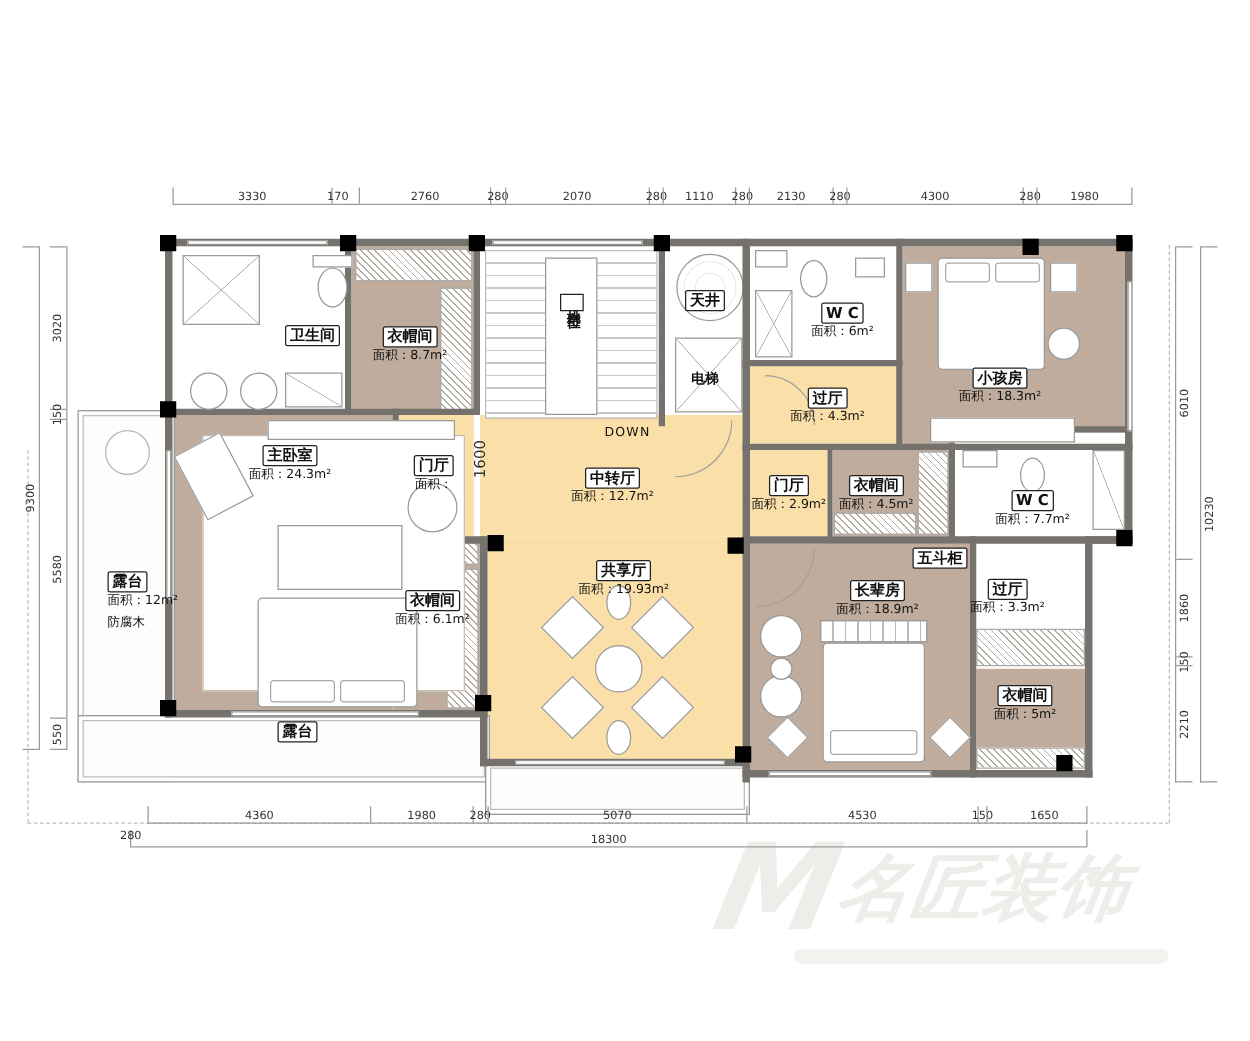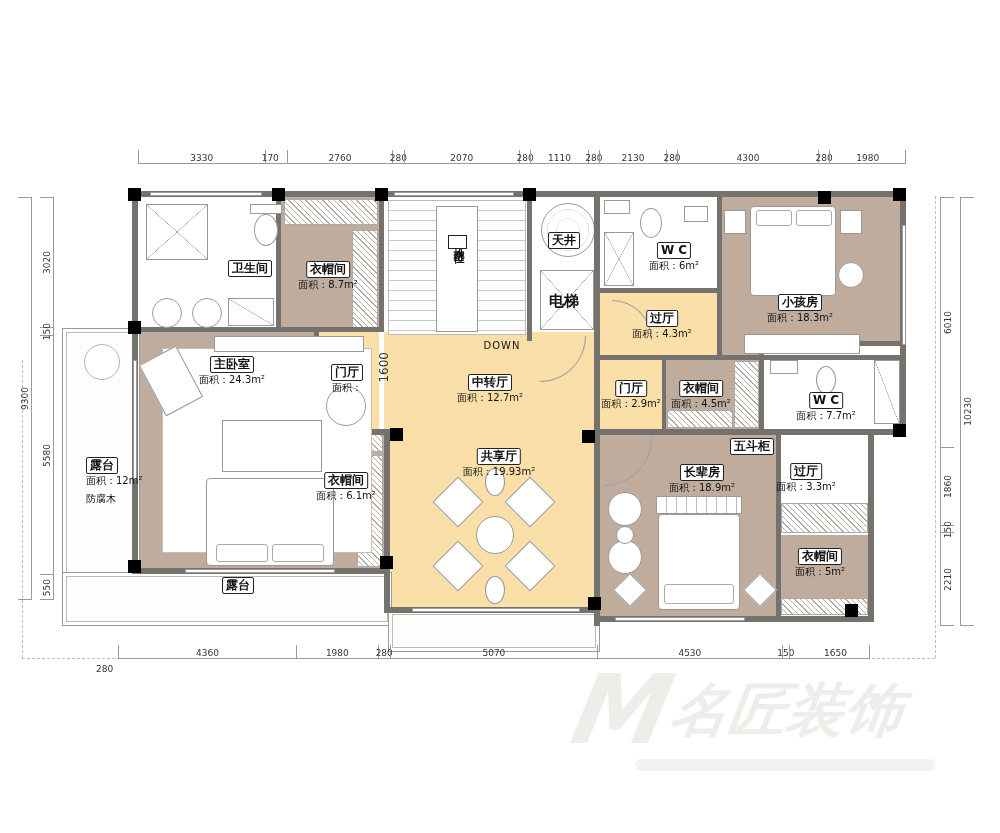--- a/index.html
+++ b/index.html
@@ -14,21 +14,21 @@
   
   .wall{position:absolute;background:#75716C;}
   .col{position:absolute;width:13px;height:13px;background:#000;}
   .win{position:absolute;background:#fff;border:1px solid #9a9a9a;box-sizing:border-box;}
   
   .rgroup{position:absolute;text-align:center;transform:translateX(-50%);z-index:30;line-height:1.15;}
   .rgroup.leftalign{transform:none;text-align:left;}
   .rlabel{display:inline-block;border:1.5px solid #222;background:#fff;padding:0 3px;
           font-weight:bold;font-size:12px;line-height:15px;color:#111;border-radius:2px;white-space:nowrap;}
   .area{font-size:10px;color:#111;white-space:nowrap;margin-top:1px;}
-  .plain{font-size:15px;color:#111;font-weight:bold;white-space:nowrap;}
+  .plain{font-size:11px;color:#111;font-weight:bold;white-space:nowrap;}
   .vlabelbox{position:absolute;border:1.5px solid #222;background:#fff;padding:3px 1px;
              font-weight:bold;font-size:11px;color:#111;writing-mode:vertical-rl;letter-spacing:2px;z-index:30;}
   .dim1600{position:absolute;font-size:12px;color:#333;writing-mode:vertical-rl;transform:rotate(180deg);z-index:30;}
   
   .dimrow{position:absolute;display:flex;height:13px;align-items:flex-end;border-bottom:1px solid #9a9a9a;z-index:20;}
   .dimrow .seg{position:relative;flex-basis:0;min-width:0;display:flex;justify-content:center;align-items:flex-end;
                border-left:1px solid #9a9a9a;height:100%;}
   .dimrow .seg:last-child{border-right:1px solid #9a9a9a;}
   .dimrow .seg span{font-size:9px;color:#333;white-space:nowrap;transform:translateY(0px);}
   .dimcol{position:absolute;display:flex;flex-direction:column;width:13px;border-right:1px solid #9a9a9a;z-index:20;}
@@ -373,20 +373,25 @@
       </div>
     <div class="seg" style="flex-grow:150;">
         <span>150</span>
       </div>
     <div class="seg" style="flex-grow:1650;padding-left:12px;">
         <span>1650</span>
       </div>
   </div>
 
   <div class="leadlbl" style="left:96px;top:664px;">280</div>
+  <div class="dimrow" style="left:104px;top:664px;width:766px;">
+    <div class="seg" style="flex-grow:1;">
+        <span>18300</span>
+      </div>
+  </div>
 
   <div class="dimcol" style="left:18px;top:197px;height:402px;">
     <div class="seg" style="flex-grow:1;">
         <span>9300</span>
       </div>
   </div>
 
   <div class="dimcol" style="left:40px;top:197px;height:402px;">
     <div class="seg" style="flex-grow:3020;">
         <span>3020</span>

